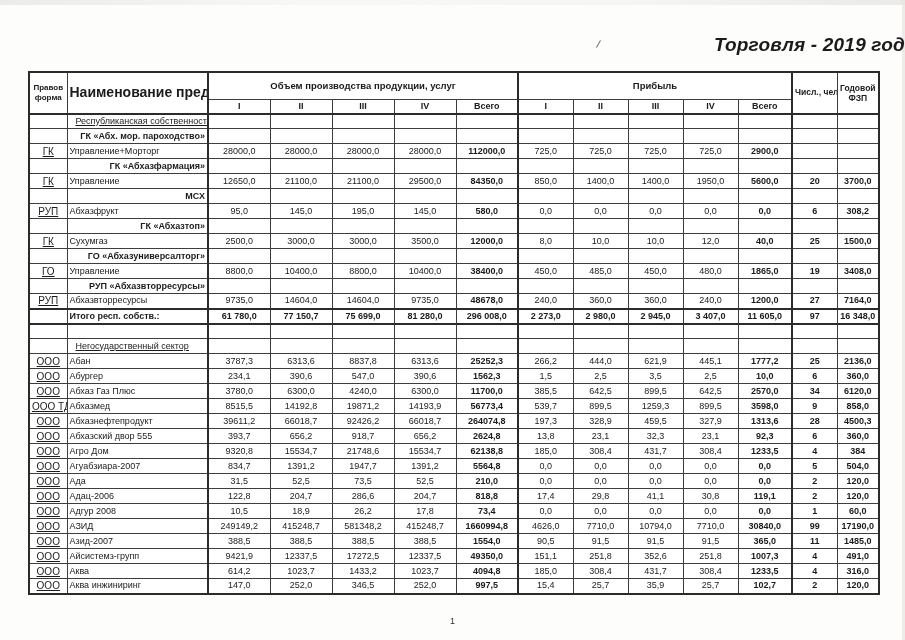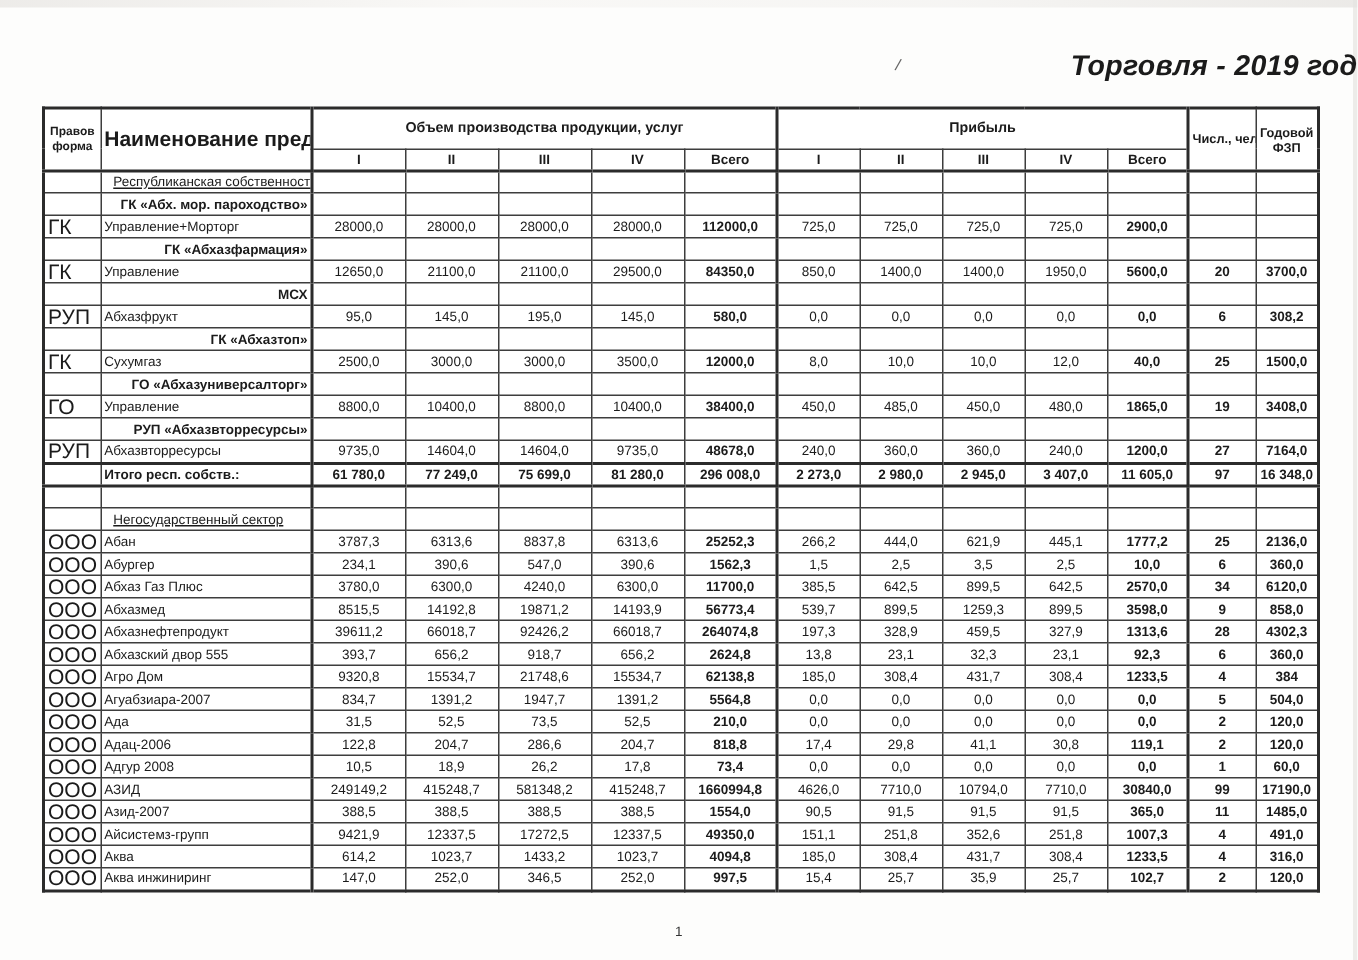--- a/index.html
+++ b/index.html
@@ -31,21 +31,21 @@
   th.legal { font-size:8px; white-space:normal; line-height:10px; }
   th.ent { font-size:14px; }
   th.grp { font-size:9.5px; }
   th.qtr { font-size:9px; }
   th.cnt { font-size:8.5px; }
   th.fnd { font-size:8.5px; white-space:normal; line-height:10px;margin-top:16px; }
   .br-thick { border-right:2px solid #2b2b2b !important; }
   .bb-thick { border-bottom:2px solid #2b2b2b !important; }
 
   tbody tr { height:15px; }
-  td.c-form { font-size:14px; text-align:left; }
+  td.c-form { font-size:10px; text-align:center;text-decoration:underline; }
   td.c-name { font-size:9px; text-align:left; border-right:2px solid #2b2b2b; }
   td.c-name.section { text-decoration:underline; padding-left:8px; }
   td.c-name.group { text-align:right; font-weight:bold; }
   td.c-val { font-size:9px; text-align:center; }
   td.b { font-weight:bold; }
   tr.total-row td { font-weight:bold;
     border-top:2px solid #2b2b2b; border-bottom:2px solid #2b2b2b; }
 </style>
 </head>
 <body>
@@ -302,21 +302,21 @@
         <td class="c-val">360,0</td>
         <td class="c-val">240,0</td>
         <td class="c-val b br-thick">1200,0</td>
         <td class="c-val b">27</td>
         <td class="c-val b">7164,0</td>
       </tr>
       <tr class="total-row">
         <td class="c-form"></td>
         <td class="c-name b">Итого респ. собств.:</td>
         <td class="c-val b">61 780,0</td>
-        <td class="c-val b">77 249,0</td>
+        <td class="c-val b">77 150,7</td>
         <td class="c-val b">75 699,0</td>
         <td class="c-val b">81 280,0</td>
         <td class="c-val b br-thick">296 008,0</td>
         <td class="c-val b">2 273,0</td>
         <td class="c-val b">2 980,0</td>
         <td class="c-val b">2 945,0</td>
         <td class="c-val b">3 407,0</td>
         <td class="c-val b br-thick">11 605,0</td>
         <td class="c-val b">97</td>
         <td class="c-val b">16 348,0</td>
@@ -424,21 +424,21 @@
         <td class="c-val">66018,7</td>
         <td class="c-val">92426,2</td>
         <td class="c-val">66018,7</td>
         <td class="c-val b br-thick">264074,8</td>
         <td class="c-val">197,3</td>
         <td class="c-val">328,9</td>
         <td class="c-val">459,5</td>
         <td class="c-val">327,9</td>
         <td class="c-val b br-thick">1313,6</td>
         <td class="c-val b">28</td>
-        <td class="c-val b">4302,3</td>
+        <td class="c-val b">4500,3</td>
       </tr>
       <tr>
         <td class="c-form">ООО</td>
         <td class="c-name">Абхазский двор 555</td>
         <td class="c-val">393,7</td>
         <td class="c-val">656,2</td>
         <td class="c-val">918,7</td>
         <td class="c-val">656,2</td>
         <td class="c-val b br-thick">2624,8</td>
         <td class="c-val">13,8</td>

